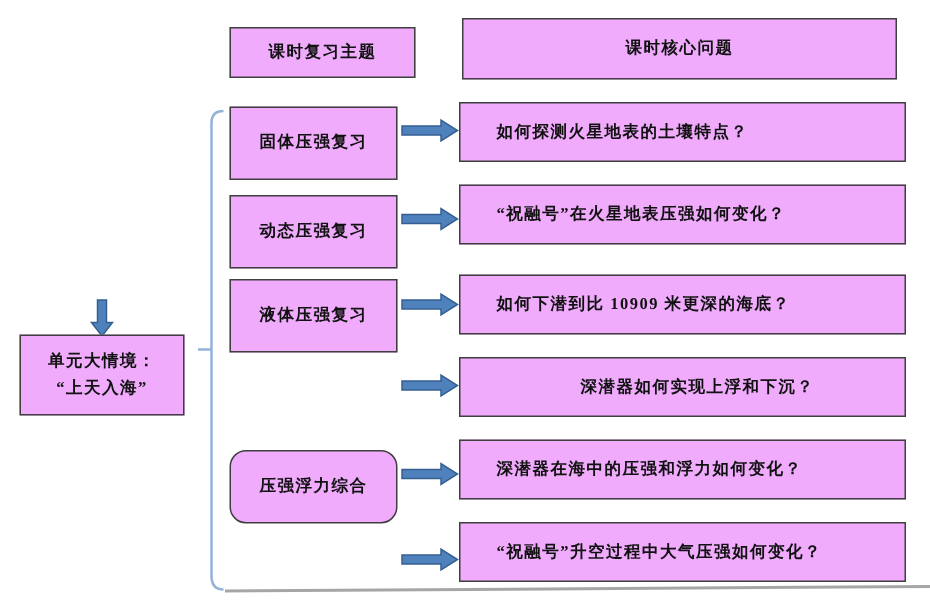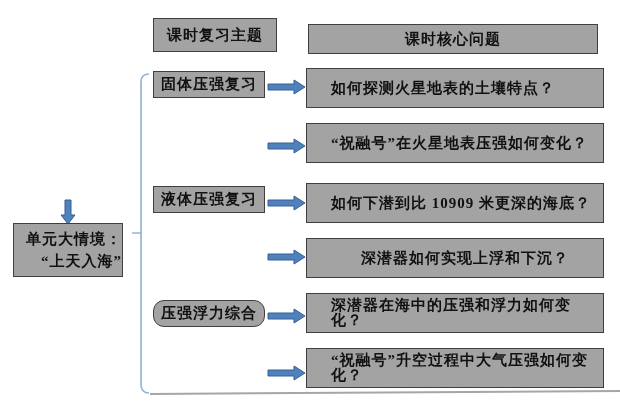--- a/index.html
+++ b/index.html
@@ -22,43 +22,43 @@
   #connectors {
     position: absolute;
     left: 0; top: 0;
     width: 620px; height: 404px;
     z-index: 0;
   }
   .box {
     position: absolute;
     box-sizing: border-box;
     border: 1.6px solid var(--box-border);
-    background: #a3a3a3;
+    background: #f0abfc;
     z-index: 1;
-    font-size: 15px;
+    font-size: 11px;
     font-weight: 600;
     letter-spacing: 1px;
     line-height: 1.0;
   }
   .center {
     display: flex;
     align-items: center;
     justify-content: center;
     text-align: center;
   }
   .leftpad {
     display: flex;
     align-items: center;
     justify-content: flex-start;
     padding-left: 11px;
     padding-right: 4px;
   }
-  .topic-box   { left: 153px; width: 112px; height: 27px; }
+  .topic-box   { left: 153px; width: 112px; height: 49px; }
   .question-box{ left: 306px; width: 298px; height: 40px; padding-left: 24px; }
-  .two-line { flex-direction: column; gap: 7px; align-items: flex-end; }
+  .two-line { flex-direction: column; gap: 7px; }
 </style>
 </head>
 <body>
 
 <div id="canvas">
 
   <svg id="connectors" viewBox="0 0 620 404" xmlns="http://www.w3.org/2000/svg">
 
     <path d="M149,74 Q141,74 141,82 L141,384 Q141,393 149,393 M141,233 L132,233" fill="none" style="stroke:var(--brace)" stroke-width="1.7"></path>
 
@@ -77,26 +77,29 @@
 
   <div class="box center two-line" style="left:13px; top:223px; width:110px; height:54px;">
     <span>单元大情境：</span>
     <span>“上天入海”</span>
   </div>
 
   <div class="box center" style="left:153px; top:18px; width:124px; height:34px;">
     <span>课时复习主题</span>
   </div>
 
-  <div class="box center" style="left:308px; top:12px; width:290px; height:30px;margin-top:12px;">
+  <div class="box center" style="left:308px; top:12px; width:290px; height:41px;">
     <span>课时核心问题</span>
   </div>
 
   <div class="box center topic-box" style="top:71px;">
     <span>固体压强复习</span>
+  </div>
+  <div class="box center topic-box" style="top:130px;">
+    <span>动态压强复习</span>
   </div>
   <div class="box center topic-box" style="top:186px;">
     <span>液体压强复习</span>
   </div>
   <div class="box center topic-box" style="top:300px;border-radius:11px;">
     <span>压强浮力综合</span>
   </div>
 
   <div class="box leftpad question-box" style="top:68px;">
     <span>如何探测火星地表的土壤特点？</span>

